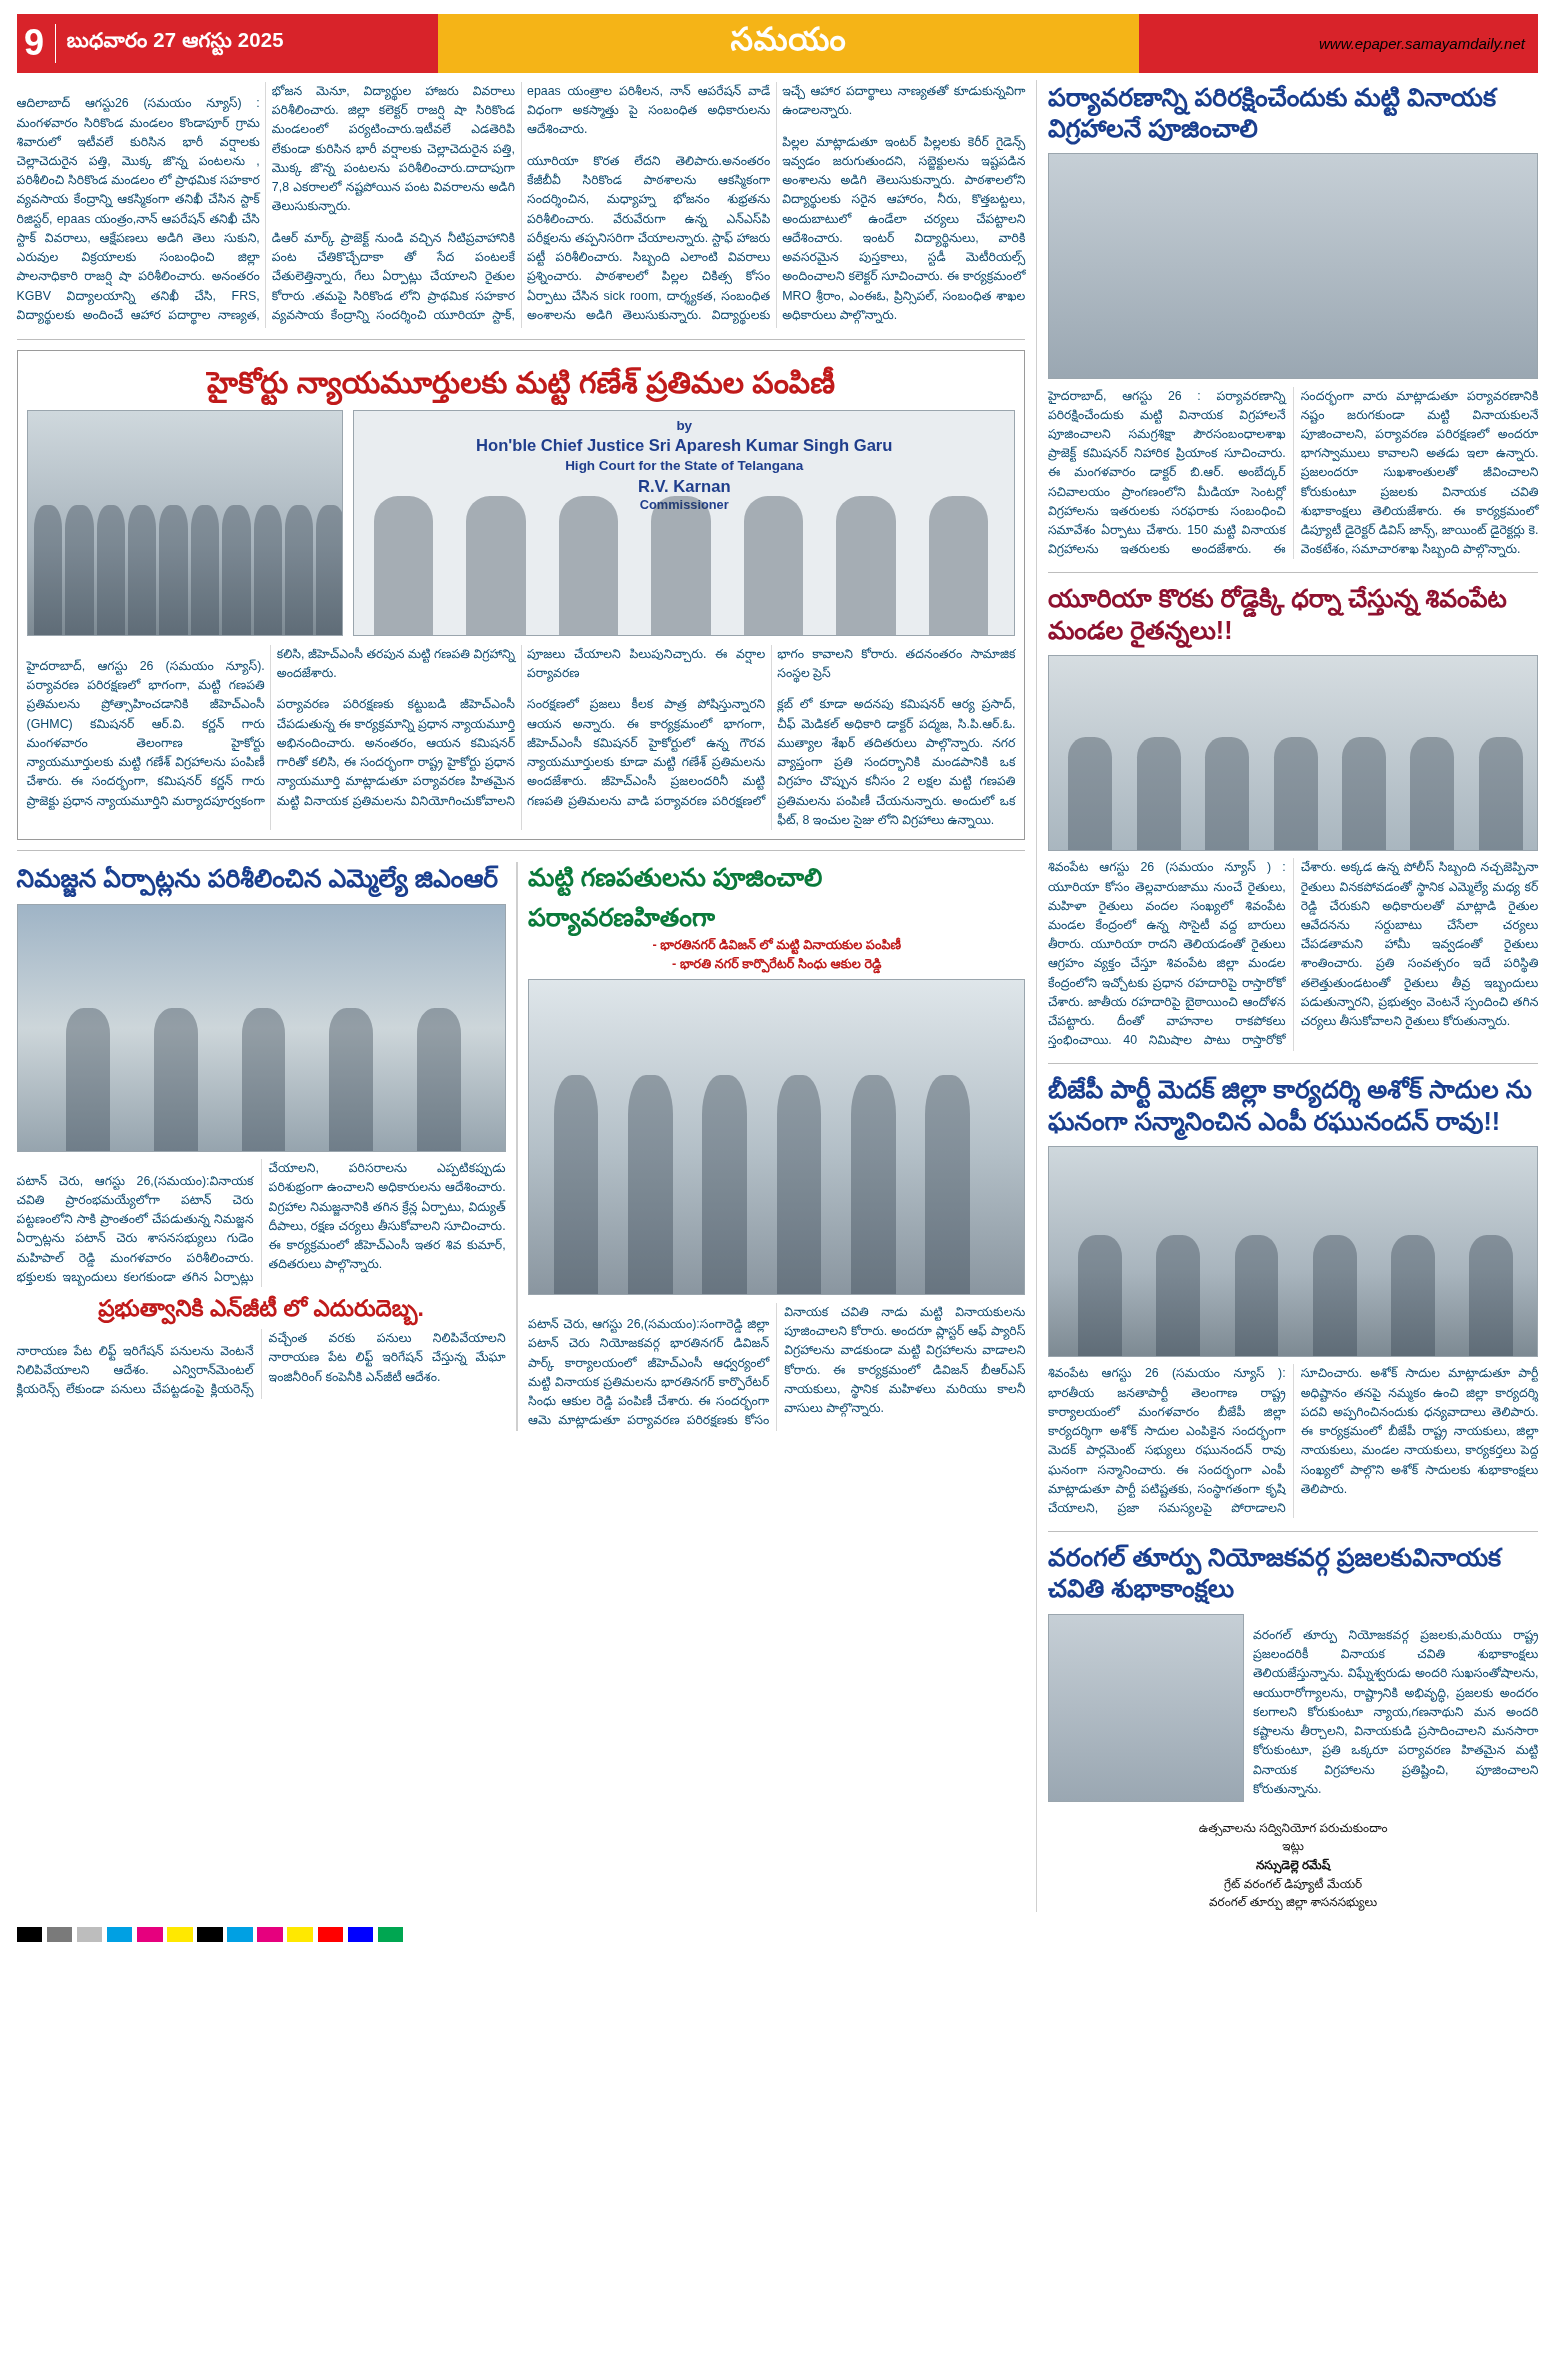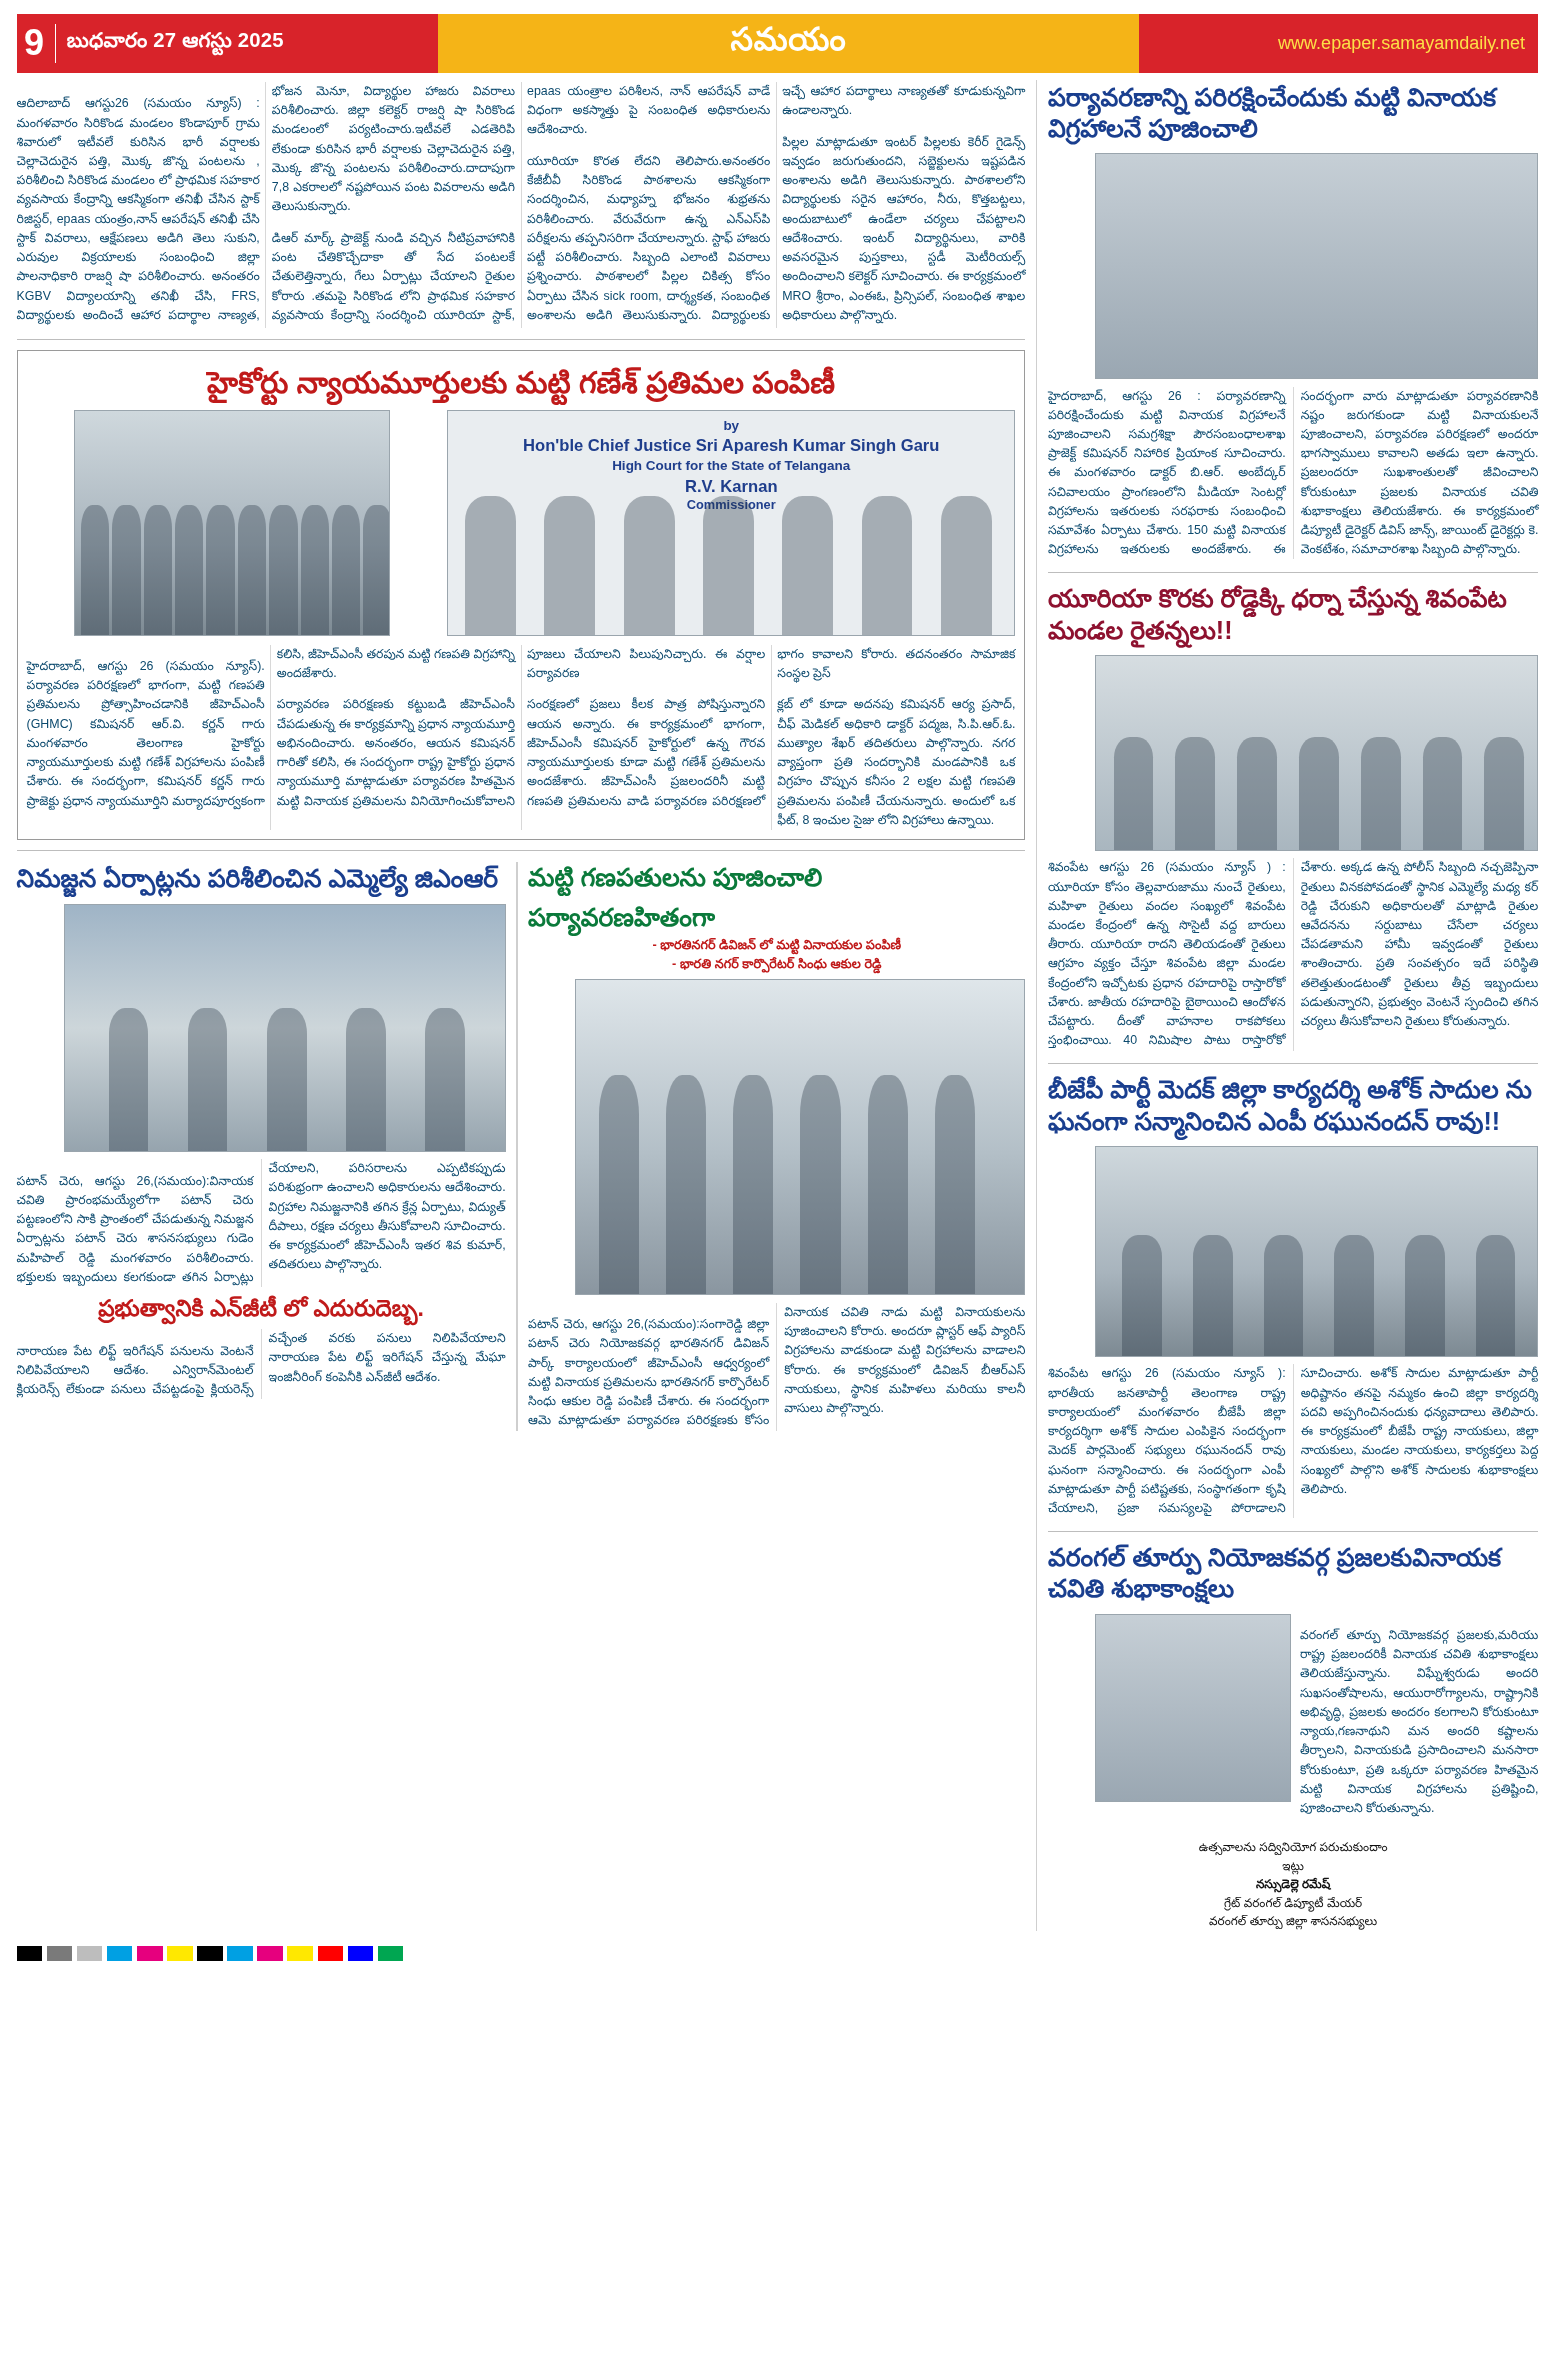--- a/index.html
+++ b/index.html
@@ -59,27 +59,28 @@
     justify-content: center;
   }
   .mh-title {
     font-size: 32px;
     font-weight: bold;
     color: #ffffff;
     letter-spacing: 0.8px;
   }
   .mh-right {
     background: #d8232a;
-    color: #fde047;
+    color: #000000;
     display: flex;
     align-items: center;
     justify-content: flex-end;
     padding: 0 13.5px;
     min-width: 399px;
-    font-size: 18px;
+    font-size: 15px;
+    font-style: italic;
   }
 
   
   .cols {
     display: flex;
     gap: 10.5px;
   }
   .col-main { width: 1014px; }
   .col-side { width: 493px; }
 
@@ -140,21 +141,20 @@
     width: 8.3px; height: 8.3px;
     border-radius: 50%;
     background: #d8232a;
   }
 
   .photo {
     background: #b9c2c8;
     position: relative;
     overflow: hidden;
     border: 0.8px solid #9aa5ad;
-    margin-left: 47px;
   }
   
   .ph-a { background: linear-gradient(180deg,#8fa3b5 0%,#c8d2d8 45%,#9fa89c 100%); }
   .ph-b { background: linear-gradient(180deg,#cfd8dd 0%,#a8b4bd 60%,#7d8a93 100%); }
   .ph-c { background: linear-gradient(180deg,#dfe6ea 0%,#b3bfc7 55%,#8a96a0 100%); }
   .ph-d { background: linear-gradient(180deg,#9fb4c6 0%,#cdd6da 50%,#96a4ae 100%); }
   .ph-e { background: linear-gradient(180deg,#c6cfd6 0%,#9aa7b2 100%); }
   .ph-f { background: linear-gradient(135deg,#b6c4cf 0%,#e3e8ea 40%,#9aa9b4 100%); }
   .ph-g { background: linear-gradient(180deg,#d6dde1 0%,#a9b6bf 100%); }
 

